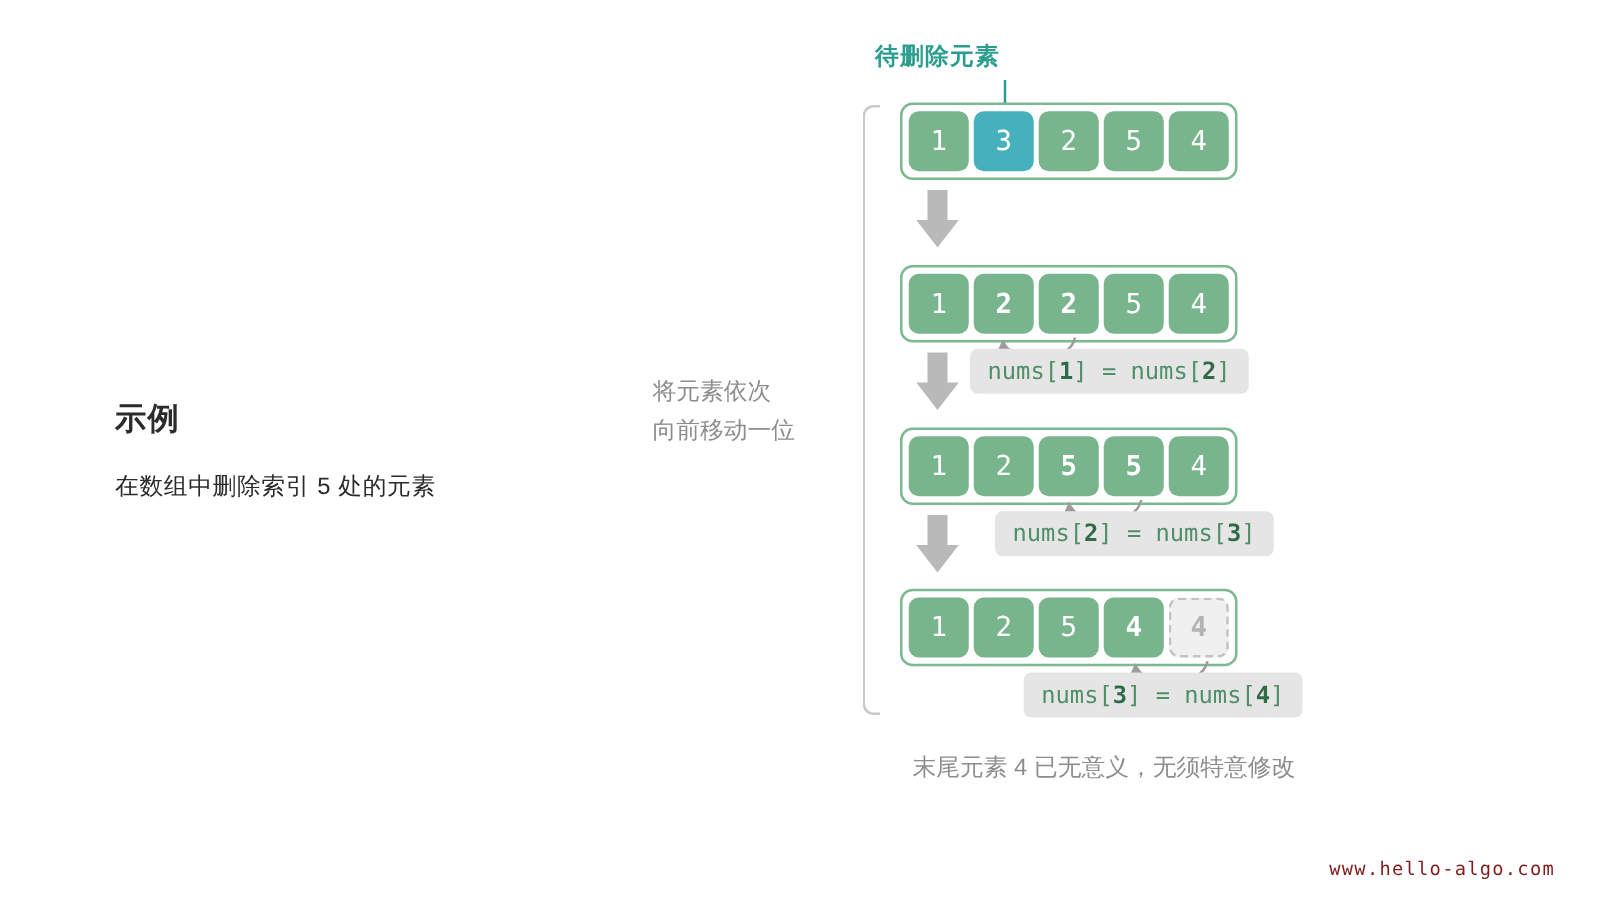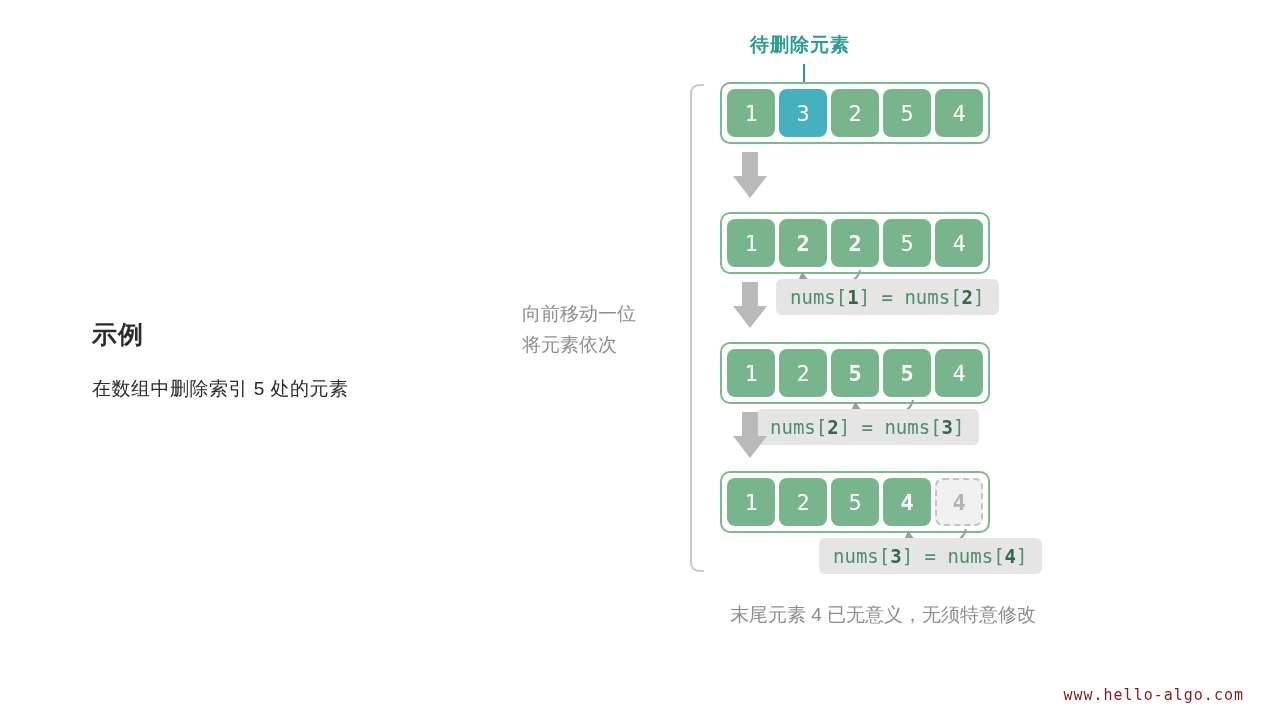--- a/index.html
+++ b/index.html
@@ -67,21 +67,20 @@
     border-radius: 9px 0 0 9px;
     box-sizing: border-box;
   }
 
   
   .top-note {
     position: absolute;
     left: 700px;
     top: 32px;
     width: 200px;
-    text-align: center;
     font-size: 19px;
     font-weight: bold;
     color: #2a9d8f;
     letter-spacing: 1px;
   }
   .top-note-line {
     position: absolute;
     left: 803px;
     top: 64px;
     width: 2px;
@@ -196,22 +195,22 @@
 <body>
 
 <div class="stage">
 
   <div class="left-caption">
     <div class="left-title">示例</div>
     <div class="left-sub">在数组中删除索引 5 处的元素</div>
   </div>
 
   <div class="mid-label">
+    <div>将元素依次</div>
     <div>向前移动一位</div>
-    <div>将元素依次</div>
   </div>
 
   <div class="bracket"></div>
 
   <div class="top-note">待删除元素</div>
   <div class="top-note-line"></div>
 
   <div class="array" style="left:720px; top:82px;">
     <div class="cell">1</div>
     <div class="cell hl">3</div>
@@ -249,21 +248,21 @@
     <div class="cell">1</div>
     <div class="cell">2</div>
     <div class="cell bold">5</div>
     <div class="cell bold">5</div>
     <div class="cell">4</div>
   </div>
   <svg class="curve" style="left:843px; top:398px;" width="80" height="30">
     <path d="M70 2 C 66 24, 18 24, 12 4" fill="none" stroke="#9c9c9c" stroke-width="2"></path>
     <path d="M12 4 l 6 9 l -11 2 z" fill="#9c9c9c"></path>
   </svg>
-  <div class="code-chip" style="left:756px; top:409px;">
+  <div class="code-chip" style="left:796px; top:409px;">
     <span>nums[</span><b>2</b><span>] = nums[</span><b>3</b><span>]</span>
   </div>
 
   <div class="down-arrow" style="left:733px; top:412px;">
     <div class="shaft"></div>
       <div class="head"></div>
   </div>
 
   <div class="array" style="left:720px; top:471px;">
     <div class="cell">1</div>

